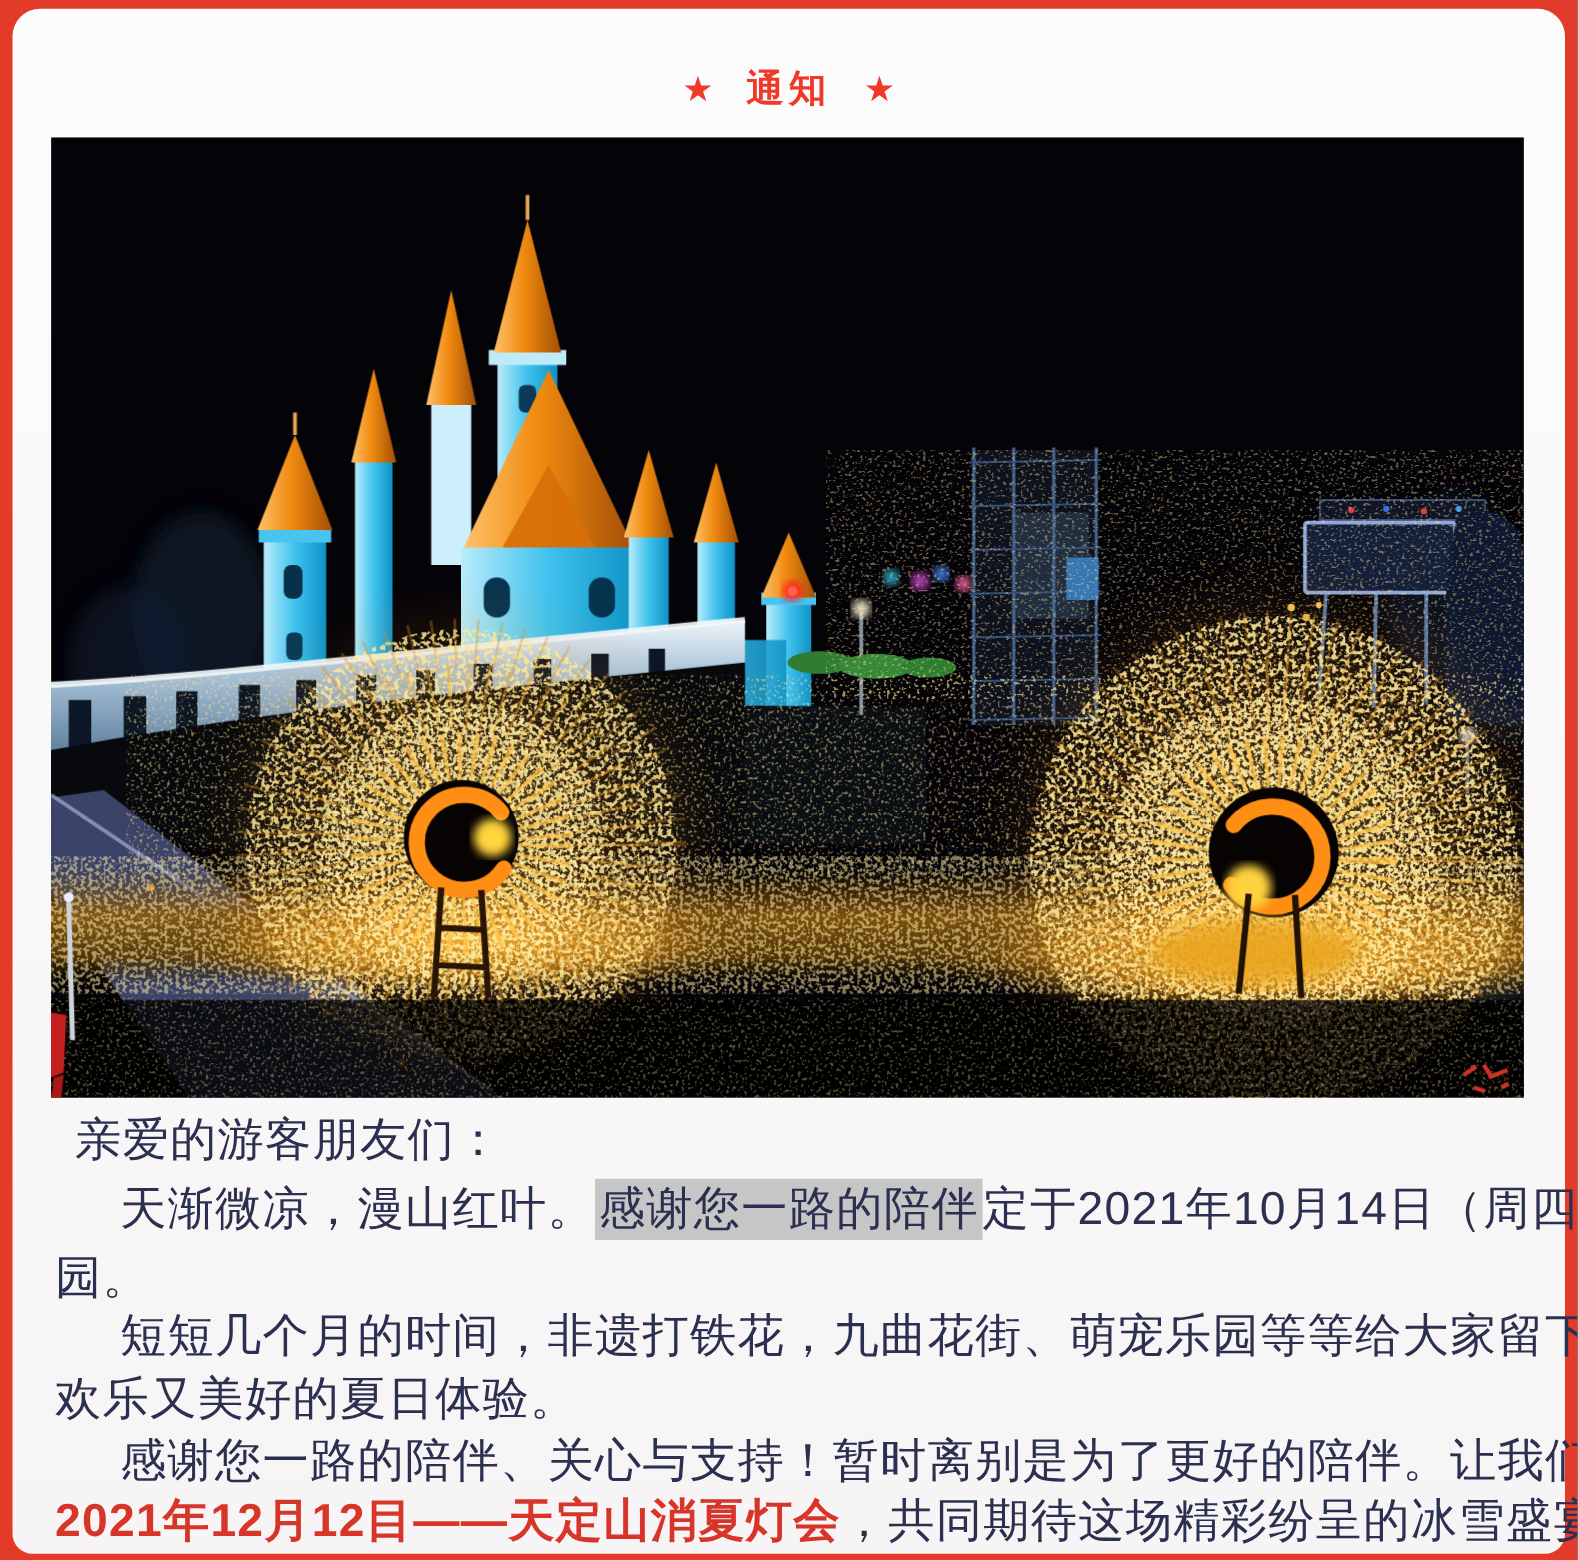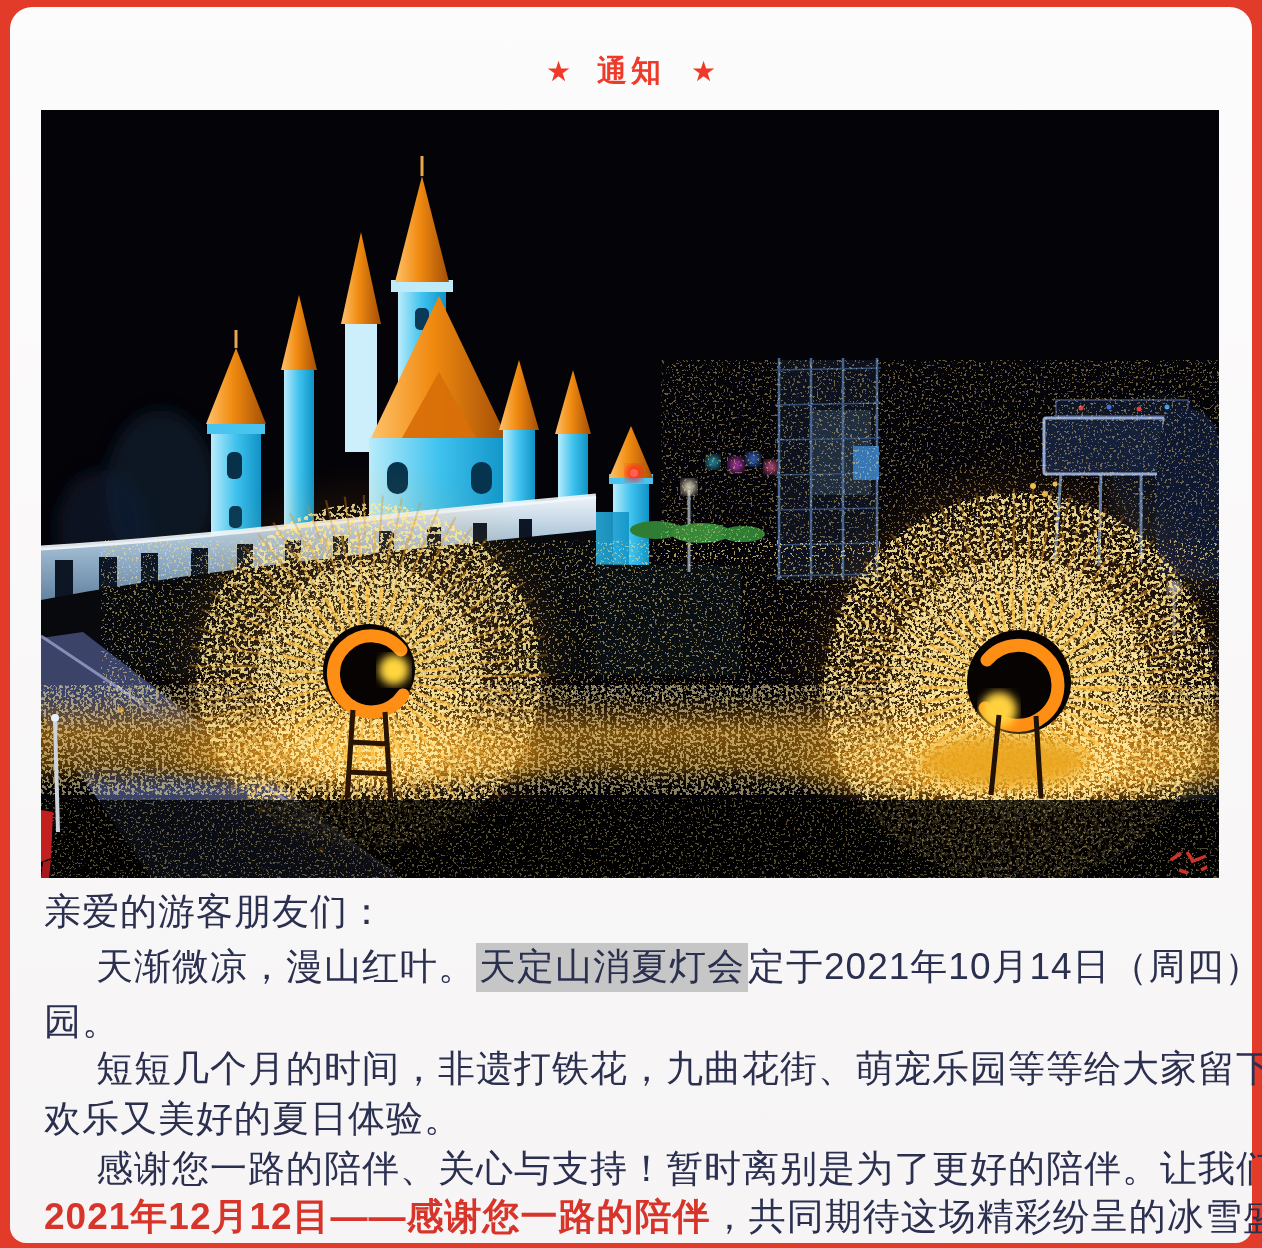--- a/index.html
+++ b/index.html
@@ -5,21 +5,21 @@
   html,body{margin:0;padding:0;}
   .page{position:relative;width:1262px;height:1248px;background:#e23b29;font-family:"Liberation Sans","DejaVu Sans",sans-serif;overflow:hidden;}
   .card{position:absolute;left:10px;top:7px;width:1242px;height:1236px;background:linear-gradient(#fdfcfc,#f6f4f4);border-radius:22px 22px 16px 16px;}
   .title-row{position:absolute;top:44px;left:0;right:0;display:flex;justify-content:center;align-items:center;gap:26px;color:#ef3a2a;}
   .star{font-size:28px;line-height:1;}
   .title-text{font-size:30px;font-weight:bold;letter-spacing:4px;}
   .photo{position:absolute;left:31px;top:103px;width:1178px;height:768px;background:#040407;overflow:hidden;}
   .photo svg{display:block;width:100%;height:100%;}
   .text-line{position:absolute;left:34px;white-space:nowrap;font-size:37px;height:47px;line-height:47px;color:#2b3050;letter-spacing:1px;}
   .indent{left:86px;}
-  .l1{top:881px;}.l2{top:936px;}.l3{top:991px;}.l4{top:1038px;}.l5{top:1088px;}.l6{top:1138px;}.l7{top:1186px;}
+  .l1{top:881px;margin-left:16px;}.l2{top:936px;}.l3{top:991px;}.l4{top:1038px;}.l5{top:1088px;}.l6{top:1138px;}.l7{top:1186px;}
   .hl{background:#c6c6c6;padding:3px 3px 5px 3px;}
   .red-strong{color:#d8352a;font-weight:bold;}
 </style>
 </head>
 <body>
 
 <div class="page">
   <div class="card">
 
     <div class="title-row">
@@ -288,22 +288,22 @@
             <path d="M1146,742 l6,9"></path>
             <path d="M1150,752 l15,-6"></path>
             <path d="M1138,760 l9,3"></path>
           <path d="M1160,760 l6,-3"></path>
         </g>
       </svg>
     </div>
 
     <div>
       <div class="text-line l1"><span>亲爱的游客朋友们：</span></div>
-      <div class="text-line indent l2"><span>天渐微凉，漫山红叶。</span><span class="hl">天定山消夏灯会</span><span>定于2021年10月14日（周四）正式闭</span></div>
+      <div class="text-line indent l2"><span>天渐微凉，漫山红叶。</span><span class="hl">感谢您一路的陪伴</span><span>定于2021年10月14日（周四）正式闭</span></div>
       <div class="text-line l3"><span>园。</span></div>
       <div class="text-line indent l4"><span>短短几个月的时间，非遗打铁花，九曲花街、萌宠乐园等等给大家留下了许多</span></div>
       <div class="text-line l5"><span>欢乐又美好的夏日体验。</span></div>
       <div class="text-line indent l6"><span>感谢您一路的陪伴、关心与支持！暂时离别是为了更好的陪伴。让我们相约</span></div>
-      <div class="text-line l7"><span class="red-strong">2021年12月12目——感谢您一路的陪伴</span><span>，共同期待这场精彩纷呈的冰雪盛宴。</span></div>
+      <div class="text-line l7"><span class="red-strong">2021年12月12目——天定山消夏灯会</span><span>，共同期待这场精彩纷呈的冰雪盛宴。</span></div>
     </div>
 
   </div>
 </div>
 
 </body></html>

